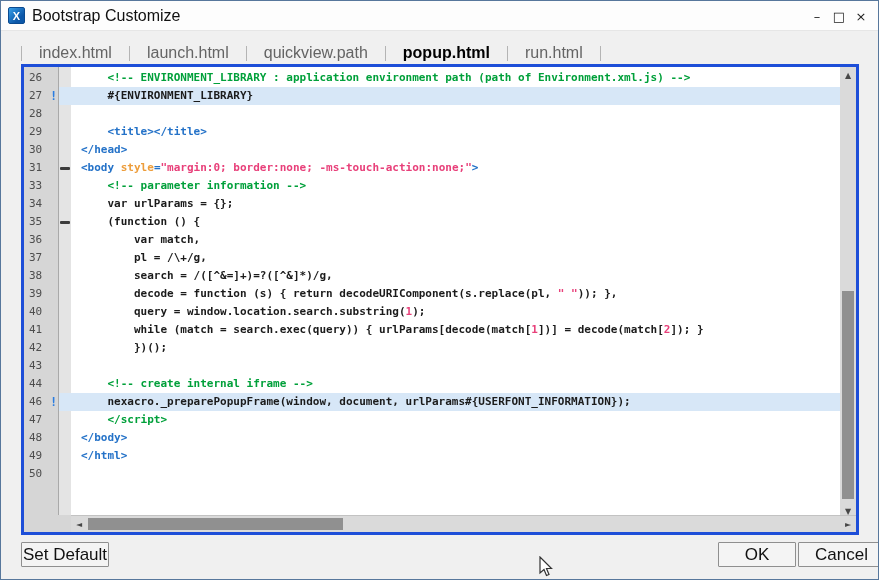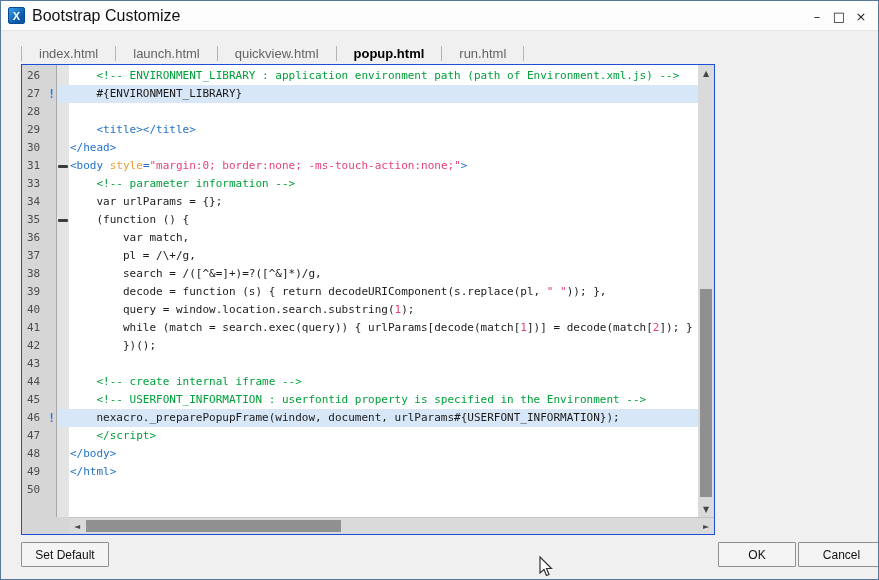--- a/index.html
+++ b/index.html
@@ -11,53 +11,53 @@
     border-bottom:1px solid #e6e6e6;display:flex;align-items:center;padding-left:7px;}
   .appicon{width:17px;height:17px;border-radius:2px;background:linear-gradient(135deg,#39a0e9 0%,#0c57a8 70%);
     color:#fff;font-weight:bold;font-size:11px;display:flex;align-items:center;justify-content:center;
     border:1px solid #0a4a90;margin-right:7px;}
   .title{font-size:16px;color:#111;}
   .wincontrols{position:absolute;right:6px;top:0;height:30px;display:flex;align-items:center;}
   .winbtn{width:22px;height:22px;display:flex;align-items:center;justify-content:center;
     font-size:13px;color:#222;cursor:default;font-family:"DejaVu Sans",sans-serif;}
   
   .tabbar{position:absolute;left:20px;top:40px;height:24px;display:flex;align-items:center;}
-  .tab{font-size:13px;color:#646464;padding:4px 17px;white-space:nowrap;}
+  .tab{font-size:16px;color:#646464;padding:4px 17px;white-space:nowrap;}
   .tab.active{font-weight:bold;color:#000;text-align:right;}
   .tsep{width:1px;height:15px;background:#b4b4b4;}
   
-  .tabpage{position:absolute;left:20px;top:63px;width:694px;height:471px;
-    border:1px solid #1d4ed8;background:#fff;}
+  .tabpage{position:absolute;left:20px;top:63px;width:838px;height:471px;
+    border:3px solid #1d4ed8;background:#fff;}
   .gutterbg{position:absolute;left:0;top:0;width:34px;height:452px;background:#d6d6d6;}
   .gsep{position:absolute;left:34px;top:0;width:1px;height:452px;background:#a9a9a9;}
   .foldbg{position:absolute;left:35px;top:0;width:12px;height:452px;background:#e4e4e4;}
   .textbg{position:absolute;left:47px;top:0;right:16px;height:452px;background:#ffffff;}
   .rows{position:absolute;left:0;top:2px;right:16px;height:450px;overflow:hidden;
     font-family:"DejaVu Sans Mono","Liberation Mono",monospace;font-size:11px;line-height:18px;}
   .crow{position:relative;height:18px;display:flex;white-space:pre;}
   .lnum{position:absolute;left:5px;width:29px;color:#4d4d4d;}
   .lmark{position:absolute;left:26px;width:9px;color:#2a7de1;font-weight:bold;font-size:12px;}
   .lfold{margin-left:35px;width:12px;height:18px;flex:none;position:relative;}
   .dash{position:absolute;left:1px;top:8px;width:10px;height:3px;background:#3c3c3c;border-radius:1px;}
-  .ltext{flex:1;height:18px;padding-left:1px;color:#1b1b1b;}
+  .ltext{flex:1;height:18px;padding-left:10px;color:#1b1b1b;font-weight:bold;}
   .crow.hl .lfold,.crow.hl .ltext{background:#d7e7f7;}
   .tk-p{color:#1b1b1b}.tk-g{color:#00a03a}.tk-b{color:#2472c8}
   .tk-o{color:#ed9d3b}.tk-s{color:#e8407a}.tk-n{color:#e8407a}
   
   .vscroll{position:absolute;right:0;top:0;width:16px;height:452px;background:#dadada;}
   .hscroll{position:absolute;left:47px;right:0;bottom:0;height:17px;background:#dadada;
     border-top:1px solid #c2c2c2;}
   .corner-left{position:absolute;left:0;bottom:0;width:47px;height:17px;background:#d6d6d6;}
   .sbarrow{position:absolute;color:#474747;font-size:8px;width:16px;height:16px;
     display:flex;align-items:center;justify-content:center;font-family:"DejaVu Sans",sans-serif;}
   .vthumb{position:absolute;left:2px;width:12px;top:224px;height:208px;background:#909090;}
   .hthumb{position:absolute;top:2px;height:12px;left:17px;width:255px;background:#909090;}
   
   .btn{position:absolute;top:541px;height:25px;background:#f4f4f4;border:1px solid #8f8f8f;
-    font-size:12px;color:#111;font-family:"Liberation Sans","DejaVu Sans",sans-serif;
+    font-size:17px;color:#111;font-family:"Liberation Sans","DejaVu Sans",sans-serif;
     display:flex;align-items:center;justify-content:center;border-radius:1px;}
   #btn-setdefault{left:20px;width:88px;}
   #btn-ok{left:717px;width:78px;}
   #btn-cancel{left:797px;width:87px;}
   .cursor{position:absolute;left:538px;top:555px;pointer-events:none;}
 </style>
 </head>
 <body>
 
 <div class="dialog">
@@ -71,21 +71,21 @@
       <span class="winbtn">×</span>
     </div>
   </div>
 
   <div class="tabbar">
       <span class="tsep"></span>
       <div class="tab">index.html</div>
       <span class="tsep"></span>
       <div class="tab">launch.html</div>
       <span class="tsep"></span>
-      <div class="tab">quickview.html</div>
+      <div class="tab">quickview.path</div>
       <span class="tsep"></span>
       <div class="tab active">popup.html</div>
       <span class="tsep"></span>
       <div class="tab">run.html</div>
       <span class="tsep"></span>
     </div>
 
   <div class="tabpage">
     <div class="gutterbg"></div>
     <div class="gsep"></div>
@@ -103,21 +103,20 @@
         <div class="crow"><span class="lnum">35</span><span class="lfold"><i class="dash"></i></span><span class="ltext"><span class="tk-p">    (function () {</span></span></div>
         <div class="crow"><span class="lnum">36</span><span class="lfold"></span><span class="ltext"><span class="tk-p">        var match,</span></span></div>
         <div class="crow"><span class="lnum">37</span><span class="lfold"></span><span class="ltext"><span class="tk-p">        pl = /\+/g,</span></span></div>
         <div class="crow"><span class="lnum">38</span><span class="lfold"></span><span class="ltext"><span class="tk-p">        search = /([^&amp;=]+)=?([^&amp;]*)/g,</span></span></div>
         <div class="crow"><span class="lnum">39</span><span class="lfold"></span><span class="ltext"><span class="tk-p">        decode = function (s) { return decodeURIComponent(s.replace(pl, </span><span class="tk-s">" "</span><span class="tk-p">)); },</span></span></div>
         <div class="crow"><span class="lnum">40</span><span class="lfold"></span><span class="ltext"><span class="tk-p">        query = window.location.search.substring(</span><span class="tk-n">1</span><span class="tk-p">);</span></span></div>
         <div class="crow"><span class="lnum">41</span><span class="lfold"></span><span class="ltext"><span class="tk-p">        while (match = search.exec(query)) { urlParams[decode(match[</span><span class="tk-n">1</span><span class="tk-p">])] = decode(match[</span><span class="tk-n">2</span><span class="tk-p">]); }</span></span></div>
         <div class="crow"><span class="lnum">42</span><span class="lfold"></span><span class="ltext"><span class="tk-p">        })();</span></span></div>
         <div class="crow"><span class="lnum">43</span><span class="lfold"></span><span class="ltext"></span></div>
         <div class="crow"><span class="lnum">44</span><span class="lfold"></span><span class="ltext"><span class="tk-g">    &lt;!-- create internal iframe --&gt;</span></span></div>
-        <div class="crow"><span class="lnum">45</span><span class="lfold"></span><span class="ltext"><span class="tk-g">    &lt;!-- USERFONT_INFORMATION : userfontid property is specified in the Environment --&gt;</span></span></div>
         <div class="crow hl"><span class="lnum">46</span><span class="lmark">!</span><span class="lfold"></span><span class="ltext"><span class="tk-p">    nexacro._preparePopupFrame(window, document, urlParams#{USERFONT_INFORMATION});</span></span></div>
         <div class="crow"><span class="lnum">47</span><span class="lfold"></span><span class="ltext"><span class="tk-g">    &lt;/script&gt;</span></span></div>
         <div class="crow"><span class="lnum">48</span><span class="lfold"></span><span class="ltext"><span class="tk-b">&lt;/body&gt;</span></span></div>
         <div class="crow"><span class="lnum">49</span><span class="lfold"></span><span class="ltext"><span class="tk-b">&lt;/html&gt;</span></span></div>
         <div class="crow"><span class="lnum">50</span><span class="lfold"></span><span class="ltext"></span></div>
       </div>
 
     <div class="vscroll">
       <span class="sbarrow" style="top:0;left:0;">▲</span>
       <div class="vthumb"></div>

